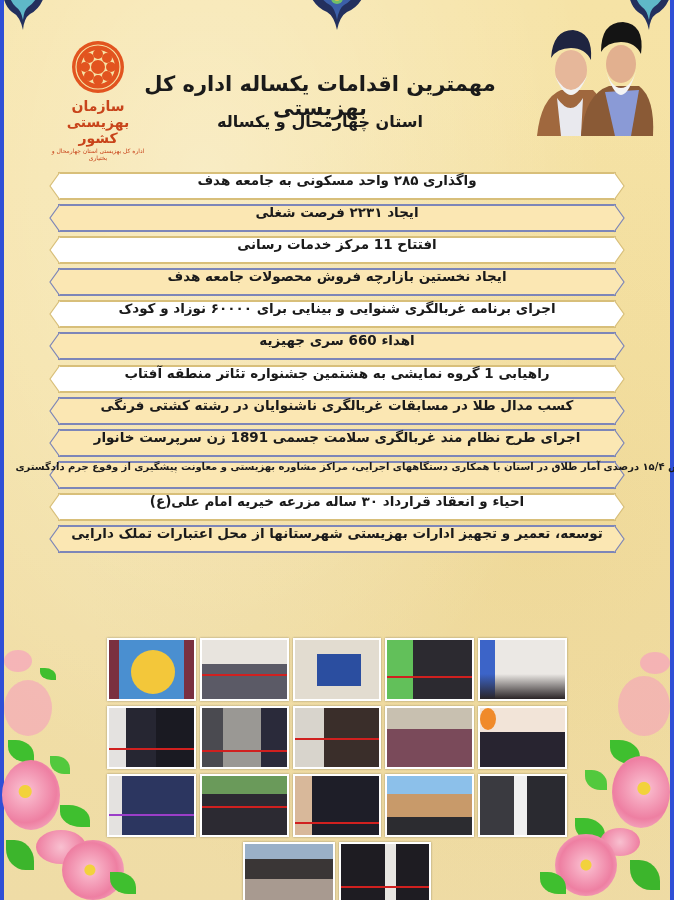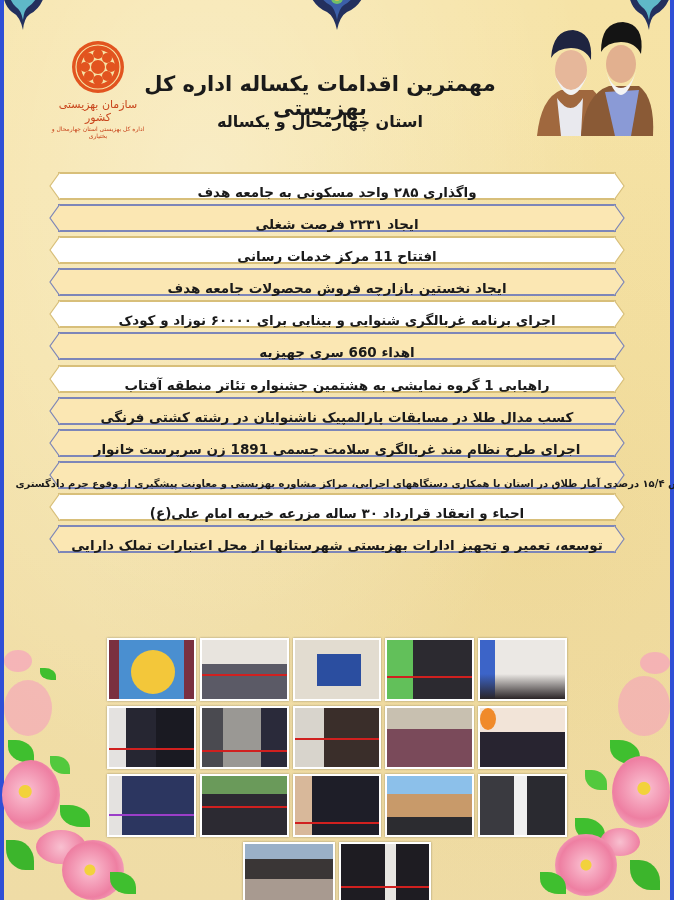--- a/index.html
+++ b/index.html
@@ -15,34 +15,34 @@
 
   
   .ornament{position:absolute;}
   .orn-center{left:302px;top:-14px;width:70px;height:46px;}
   .orn-left{left:2px;top:-10px;width:44px;height:42px;}
   .orn-right{right:2px;top:-10px;width:44px;height:42px;}
 
   
   .logo{position:absolute;left:48px;top:40px;width:100px;height:100px;text-align:center;}
   .logo svg{display:block;margin:0 auto;}
-  .logo-title{font-size:11px;color:#c8441b;font-weight:normal;margin-top:4px;direction:rtl;}
+  .logo-title{font-size:14px;color:#c8441b;font-weight:bold;margin-top:4px;direction:rtl;}
   .logo-sub{font-size:6px;color:#c8441b;margin-top:1px;direction:rtl;}
 
   
   .portrait{position:absolute;left:527px;top:18px;width:130px;height:118px;}
 
   .title-main{position:absolute;left:120px;top:72px;width:400px;text-align:center;
     font-size:21px;font-weight:bold;color:#1a1a1a;direction:rtl;}
   .title-sub{position:absolute;left:120px;top:112px;width:400px;text-align:center;
     font-size:16px;font-weight:bold;color:#1a1a1a;direction:rtl;}
 
   
   .rows{position:absolute;left:48px;top:172px;width:578px;}
-  .row{position:relative;height:28px;margin-bottom:4.1px;display:flex;align-items:flex-end;justify-content:center;}
+  .row{position:relative;height:28px;margin-bottom:4.1px;display:flex;align-items:flex-start;justify-content:center;}
   .row .bar{position:absolute;left:10px;right:10px;top:0;bottom:0;border-top:2px solid;border-bottom:2px solid;}
   .row.white .bar{background:#ffffff;border-color:#d8bf7a;}
   .row.cream .bar{background:#fbe7b3;border-color:#7d86b8;}
   .row .cap{position:absolute;top:-2px;width:14px;height:32px;}
   .row .cap.l{left:-2px}.row .cap.r{right:-2px}
   .row .txt{position:relative;font-size:13.5px;font-weight:bold;color:#1a1a1a;direction:rtl;white-space:nowrap;}
   .row .txt.small{font-size:10px;margin-left:40px;}
 
   
   .photos{position:absolute;left:107px;top:638px;width:460px;}
@@ -200,21 +200,21 @@
         <span class="txt">راهیابی 1 گروه نمایشی به هشتمین جشنواره تئاتر منطقه آفتاب</span>
       </div>
     <div class="row cream">
         <div class="bar"></div>
         <svg class="cap l" viewBox="0 0 14 32">
           <path d="M14 2 L4 16 L14 30" fill="#fbe7b3" stroke="#7d86b8" stroke-width="1.2"></path>
         </svg>
         <svg class="cap r" viewBox="0 0 14 32">
           <path d="M0 2 L10 16 L0 30" fill="#fbe7b3" stroke="#7d86b8" stroke-width="1.2"></path>
         </svg>
-        <span class="txt">کسب مدال طلا در مسابقات پارالمپیک ناشنوایان در رشته کشتی فرنگی</span>
+        <span class="txt">کسب مدال طلا در مسابقات غربالگری ناشنوایان در رشته کشتی فرنگی</span>
       </div>
     <div class="row cream">
         <div class="bar"></div>
         <svg class="cap l" viewBox="0 0 14 32">
           <path d="M14 2 L4 16 L14 30" fill="#fbe7b3" stroke="#7d86b8" stroke-width="1.2"></path>
         </svg>
         <svg class="cap r" viewBox="0 0 14 32">
           <path d="M0 2 L10 16 L0 30" fill="#fbe7b3" stroke="#7d86b8" stroke-width="1.2"></path>
         </svg>
         <span class="txt">اجرای طرح نظام مند غربالگری سلامت جسمی 1891 زن سرپرست خانوار</span>

